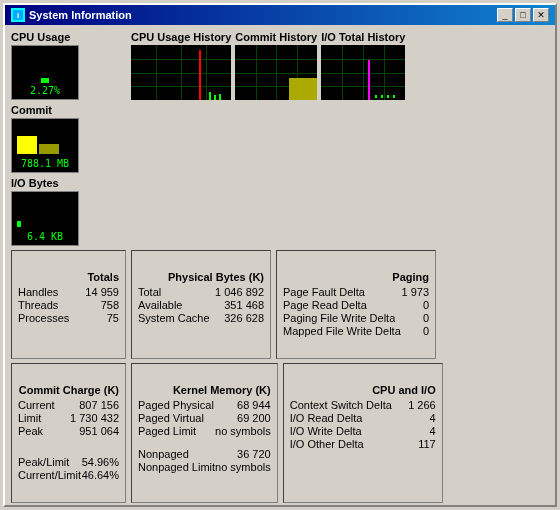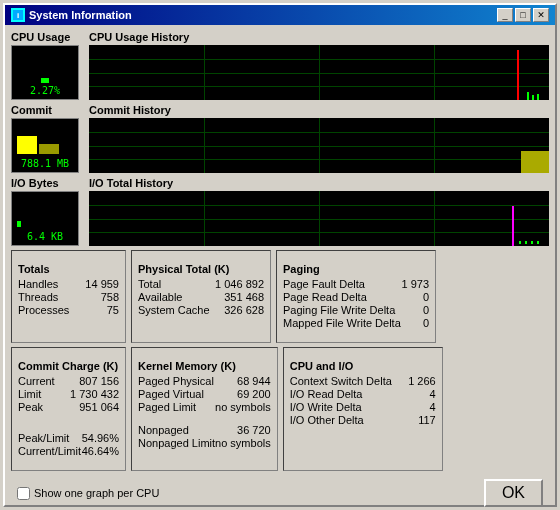--- a/index.html
+++ b/index.html
@@ -203,21 +203,22 @@
     }
     .section-label {
       font-size: 11px;
       font-weight: bold;
       margin-bottom: 2px;
     }
     .inset-panel {
       border: 1px solid #808080;
       border-top-color: #404040;
       border-left-color: #404040;
-      padding: 12px 6px;
+      padding: 20px 6px;
+      text-align: right;
     }
     .top-graphs {
       display: flex;
       gap: 10px;
       margin-bottom: 4px;
     }
     .left-col {
       display: flex;
       flex-direction: column;
       gap: 4px;
@@ -276,21 +277,21 @@
           <div class="section-label">I/O Bytes</div>
           <div class="gauge-box">
             <div class="io-visual">
               <div style="background:#00ff00;width:4px;height:6px;"></div>
             </div>
             <div class="gauge-value">6.4 KB</div>
           </div>
         </div>
       </div>
 
-      <div style="flex:1; display:flex; flex-direction:column; gap:4px;">
+      <div style="flex:1; display:flex; flex-direction:row; gap:4px;margin-left:42px;">
 
         <div>
           <div class="section-label">CPU Usage History</div>
           <div class="history-area" style="height:55px; flex:1;">
 
             <div class="history-grid-line" style="top:25%;"></div>
             <div class="history-grid-line" style="top:50%;"></div>
             <div class="history-grid-line" style="top:75%;"></div>
             <div class="history-vline" style="left:25%;"></div>
             <div class="history-vline" style="left:50%;"></div>
@@ -350,21 +351,21 @@
           <span>Threads</span>
           <span>758</span>
         </div>
         <div class="info-row">
           <span>Processes</span>
           <span>75</span>
         </div>
       </div>
 
       <div class="inset-panel" style="min-width:140px;">
-        <div class="info-group-title">Physical Total (K)</div>
+        <div class="info-group-title">Physical Bytes (K)</div>
         <div class="info-row">
           <span>Total</span>
           <span>1 046 892</span>
         </div>
         <div class="info-row">
           <span>Available</span>
           <span>351 468</span>
         </div>
         <div class="info-row">
           <span>System Cache</span>

